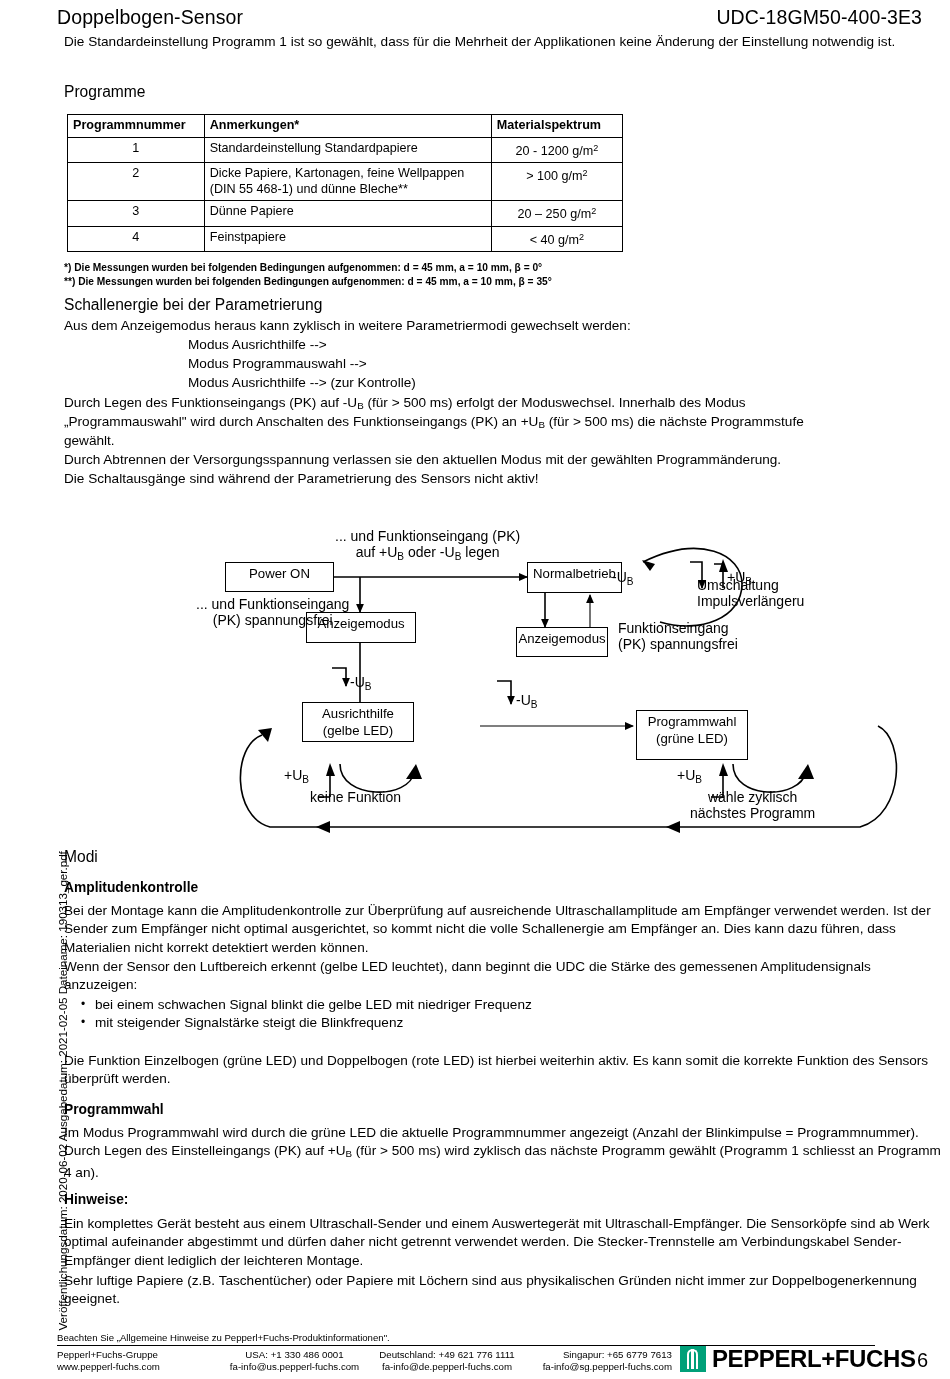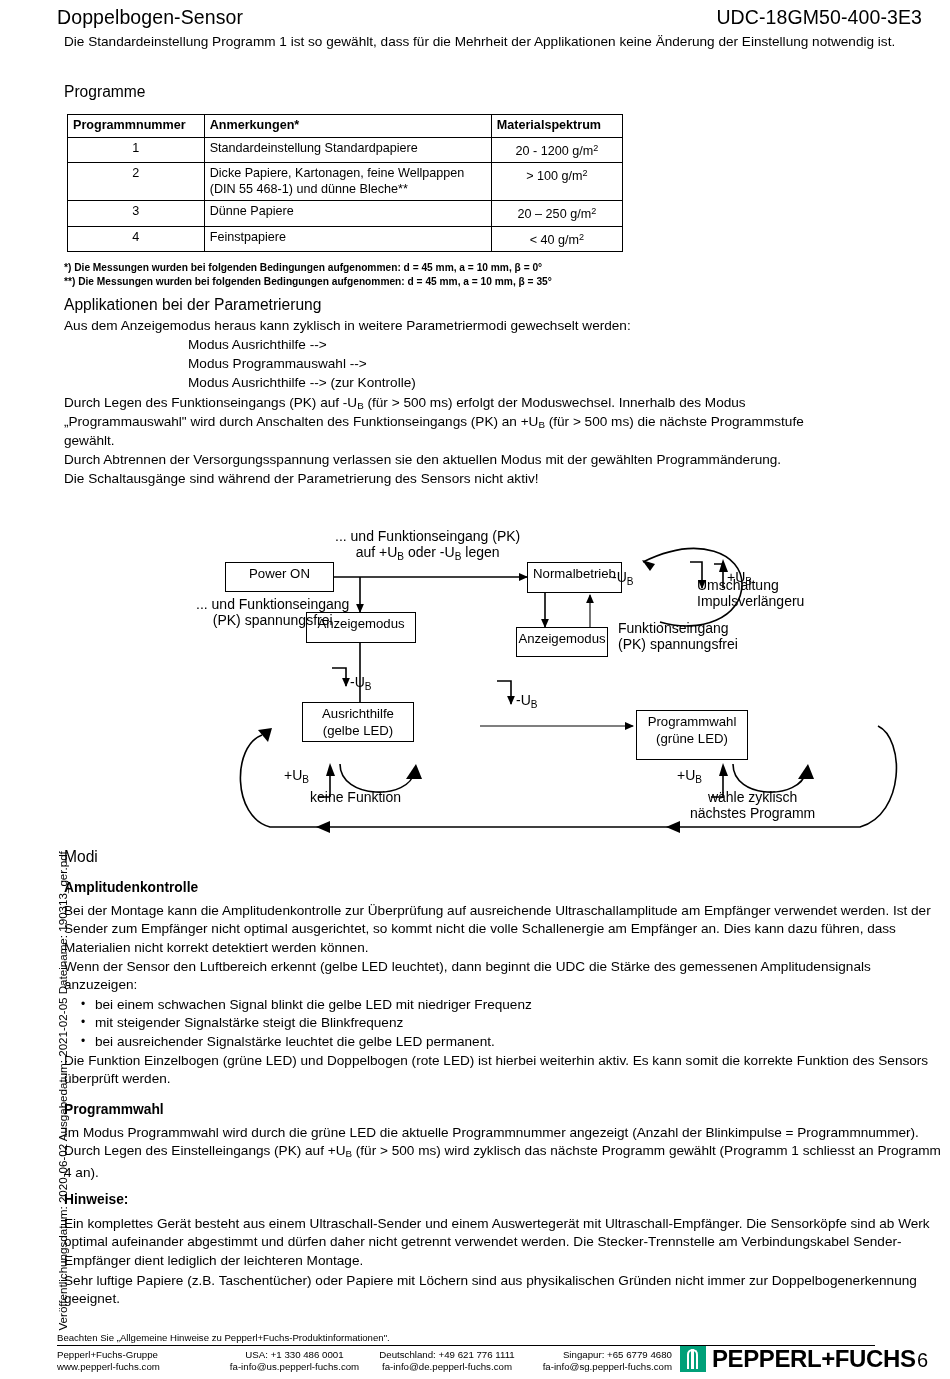--- a/index.html
+++ b/index.html
@@ -252,21 +252,21 @@
         <td class="c-num">4</td>
         <td class="c-note">Feinstpapiere</td>
         <td class="c-spec"><span>&lt; 40 g/m</span><sup>2</sup></td>
       </tr>
     </tbody>
   </table>
 
   <div class="foot-note" style="top:261px;">*) Die Messungen wurden bei folgenden Bedingungen aufgenommen: d = 45 mm, a = 10 mm, β = 0°</div>
   <div class="foot-note" style="top:275px;">**) Die Messungen wurden bei folgenden Bedingungen aufgenommen: d = 45 mm, a = 10 mm, β = 35°</div>
 
-  <div class="blk h2" style="left:64px; top:296px;">Applikationen bei der Parametrierung</div>
+  <div class="blk h2" style="left:64px; top:296px;">Schallenergie bei der Parametrierung</div>
   <div class="blk" style="left:64px; top:317px; width:860px;">Aus dem Anzeigemodus heraus kann zyklisch in weitere Parametriermodi gewechselt werden:</div>
 
   <div class="blk indent" style="left:64px; top:336px;">Modus Ausrichthilfe --&gt;</div>
   <div class="blk indent" style="left:64px; top:355px;">Modus Programmauswahl --&gt;</div>
   <div class="blk indent" style="left:64px; top:374px;">Modus Ausrichthilfe --&gt; (zur Kontrolle)</div>
 
   <div class="blk" style="left:64px; top:394px; width:870px;">
     <span>Durch Legen des Funktionseingangs (PK) auf -U</span><sub>B</sub><span> (für &gt; 500 ms) erfolgt der Moduswechsel. Innerhalb des Modus</span>
   </div>
   <div class="blk" style="left:64px; top:413px; width:870px;">
@@ -404,21 +404,20 @@
   <div class="blk h3" style="left:64px; top:879px;">Amplitudenkontrolle</div>
 
   <div class="blk" style="left:64px; top:902px; width:878px;">Bei der Montage kann die Amplitudenkontrolle zur Überprüfung auf ausreichende Ultraschallamplitude am Empfänger verwendet werden. Ist der Sender zum Empfänger nicht optimal ausgerichtet, so kommt nicht die volle Schallenergie am Empfänger an. Dies kann dazu führen, dass Materialien nicht korrekt detektiert werden können.</div>
 
   <div class="blk" style="left:64px; top:958px; width:878px;">Wenn der Sensor den Luftbereich erkennt (gelbe LED leuchtet), dann beginnt die UDC die Stärke des gemessenen Amplitudensignals anzuzeigen:</div>
 
   <div class="blk" style="left:78px; top:996px; width:860px;">
     <ul class="bullets">
       <li>bei einem schwachen Signal blinkt die gelbe LED mit niedriger Frequenz</li>
       <li>mit steigender Signalstärke steigt die Blinkfrequenz</li>
-      <li>bei ausreichender Signalstärke leuchtet die gelbe LED permanent.</li>
     </ul>
   </div>
 
   <div class="blk" style="left:64px; top:1052px; width:878px;">Die Funktion Einzelbogen (grüne LED) und Doppelbogen (rote LED) ist hierbei weiterhin aktiv. Es kann somit die korrekte Funktion des Sensors überprüft werden.</div>
 
   <div class="blk h3" style="left:64px; top:1101px;">Programmwahl</div>
 
   <div class="blk" style="left:64px; top:1124px; width:878px;">
     <span>Im Modus Programmwahl wird durch die grüne LED die aktuelle Programmnummer angezeigt (Anzahl der Blinkimpulse = Programmnummer). Durch Legen des Einstelleingangs (PK) auf +U</span><sub>B</sub><span> (für &gt; 500 ms) wird zyklisch das nächste Programm gewählt (Programm 1 schliesst an Programm 4 an).</span>
   </div>
@@ -441,21 +440,21 @@
     </div>
     <div class="fc fc2">
       <div>USA: +1 330 486 0001</div>
       <div>fa-info@us.pepperl-fuchs.com</div>
     </div>
     <div class="fc fc3">
       <div>Deutschland: +49 621 776 1111</div>
       <div>fa-info@de.pepperl-fuchs.com</div>
     </div>
     <div class="fc fc4">
-      <div>Singapur: +65 6779 4680</div>
+      <div>Singapur: +65 6779 7613</div>
       <div>fa-info@sg.pepperl-fuchs.com</div>
     </div>
   </div>
 
   <div id="logo">
     <div class="mark" style="background: rgb(0, 160, 121);"></div>
     <div class="wordmark">PEPPERL+FUCHS</div>
   </div>
 
   <div id="pagenum">6</div>

